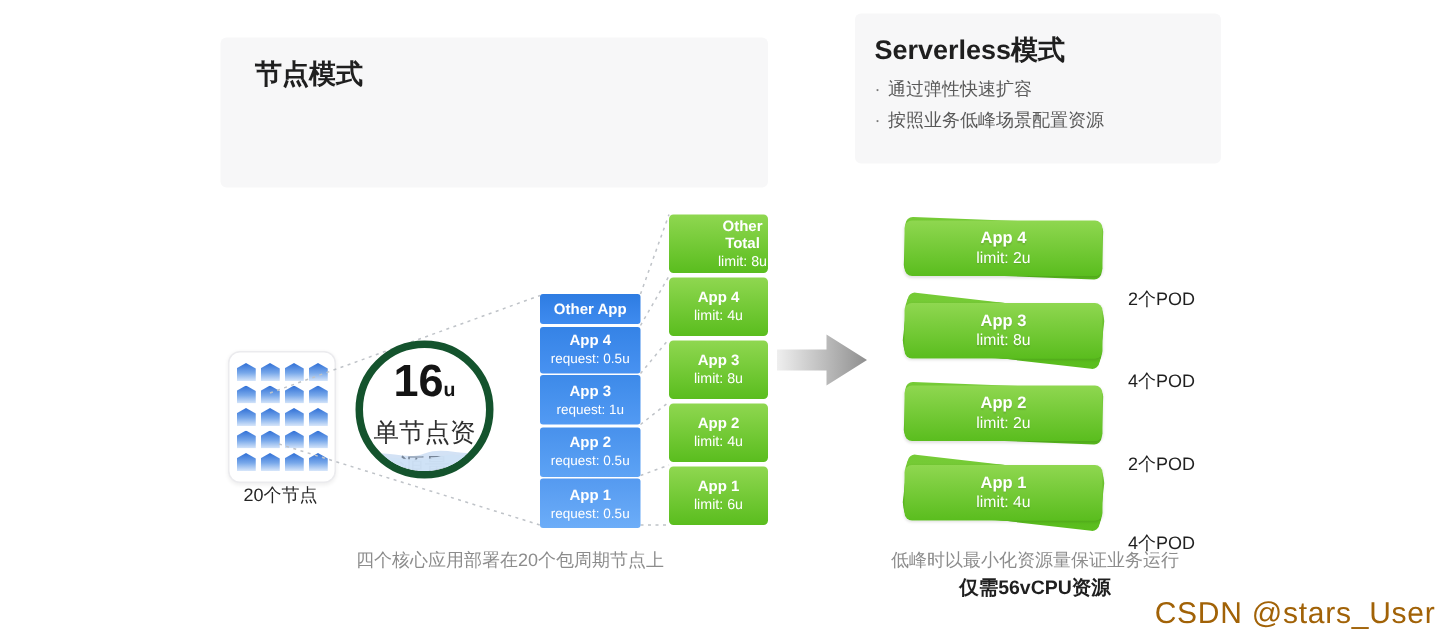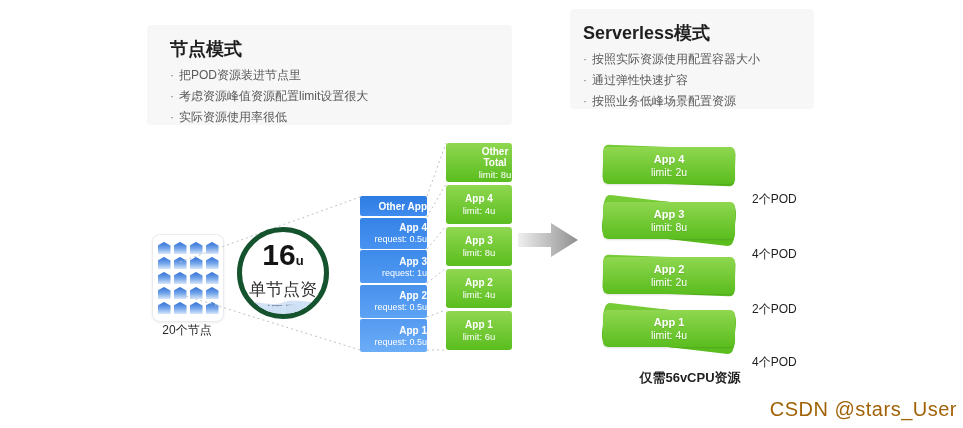--- a/index.html
+++ b/index.html
@@ -37,21 +37,21 @@
     background:#fff;border:5px solid #14532d;box-sizing:border-box;overflow:hidden;
     text-align:center;z-index:3;
   }
   .gauge-value{margin-top:8px;font-size:30px;line-height:30px;font-weight:600;color:#141414;}
   .gauge-unit{font-size:13px;font-weight:600;}
   .gauge-title{font-size:17px;color:#303030;margin-top:2px;font-weight:500;}
   .gauge-usage{font-size:9px;color:#3d3d3d;margin-top:14px;font-weight:bold;}
   .gauge-wave{position:absolute;left:0;right:0;bottom:0;height:19px;width:100%;}
   
   #request-stack{position:absolute;left:360px;top:196px;width:67px;height:154px;z-index:3;}
-  .req-box{position:absolute;left:0;width:67px;color:#fff;text-align:right;
+  .req-box{position:absolute;left:0;width:67px;color:#fff;text-align:center;
     display:flex;flex-direction:column;justify-content:center;border-radius:2px;box-sizing:border-box;}
   .req-title{font-size:10px;font-weight:bold;line-height:11px;}
   .req-sub{font-size:9px;line-height:10px;margin-top:1px;}
   
   #limit-stack{position:absolute;left:446px;top:143px;width:66px;height:207px;z-index:3;}
   .lim-box{position:absolute;left:0;width:66px;height:39px;color:#fff;text-align:center;
     display:flex;flex-direction:column;justify-content:center;border-radius:3px;box-sizing:border-box;}
   .lim-title{font-size:10px;font-weight:bold;line-height:11px;}
   .lim-sub{font-size:9.5px;line-height:10px;margin-top:2px;}
   
@@ -73,31 +73,25 @@
   #watermark{position:absolute;right:6px;top:398px;font-size:20px;color:#a16207;
     letter-spacing:.5px;z-index:3;}
 </style>
 </head>
 <body>
 
 <div class="canvas">
 
   <div class="panel" id="panel-left">
     <div class="panel-title">节点模式</div>
-    <ul id="bullets-left">
-        <li>把POD资源装进节点里</li>
-        <li>考虑资源峰值资源配置limit设置很大</li>
-        <li>实际资源使用率很低</li>
-      </ul>
   </div>
 
   <div class="panel" id="panel-right">
     <div class="panel-title">Serverless模式</div>
     <ul id="bullets-right">
-        <li>按照实际资源使用配置容器大小</li>
         <li>通过弹性快速扩容</li>
         <li>按照业务低峰场景配置资源</li>
       </ul>
   </div>
 
   <svg id="overlay" xmlns="http://www.w3.org/2000/svg">
     <defs>
       <linearGradient id="arrowGrad" x1="0" y1="0" x2="1" y2="0">
         <stop offset="0" stop-color="#efefef"></stop>
         <stop offset="1" stop-color="#8f8f8f"></stop>
@@ -230,19 +224,21 @@
         <div class="card-layer" style="transform: rotate(2.2deg); background: linear-gradient(rgb(118, 203, 54), rgb(90, 189, 30)); z-index: 9;"></div>
         <div class="card-main" style="z-index: 20; background: linear-gradient(rgb(143, 215, 80), rgb(90, 189, 30));">
           <div class="card-title">App 1</div>
           <div class="card-sub">limit: 4u</div>
         </div>
       </div>
       <div class="pod-label" style="top: 322px;">4个POD</div>
     </div>
 
   <div class="caption" id="caption-left">
+    <div class="cap-line1">四个核心应用部署在20个包周期节点上</div>
   </div>
   <div class="caption" id="caption-right">
+    <div class="cap-line1">低峰时以最小化资源量保证业务运行</div>
     <div class="cap-line2">仅需56vCPU资源</div>
   </div>
 
   <div id="watermark">CSDN @stars_User</div>
 </div>
 
 </body></html>

